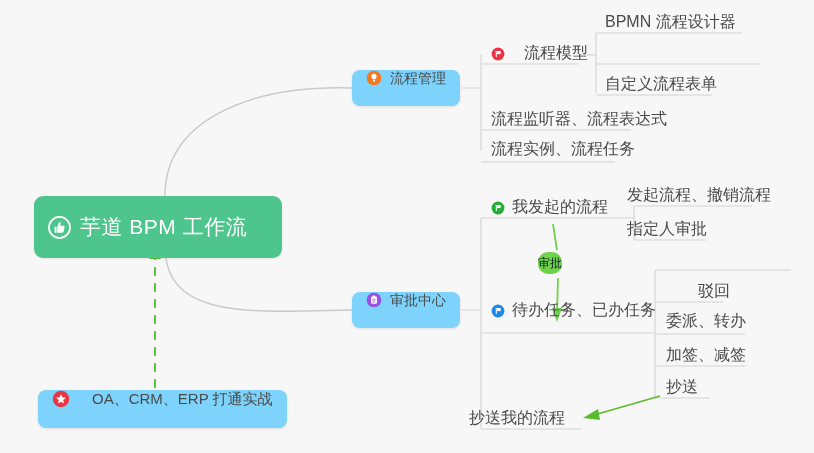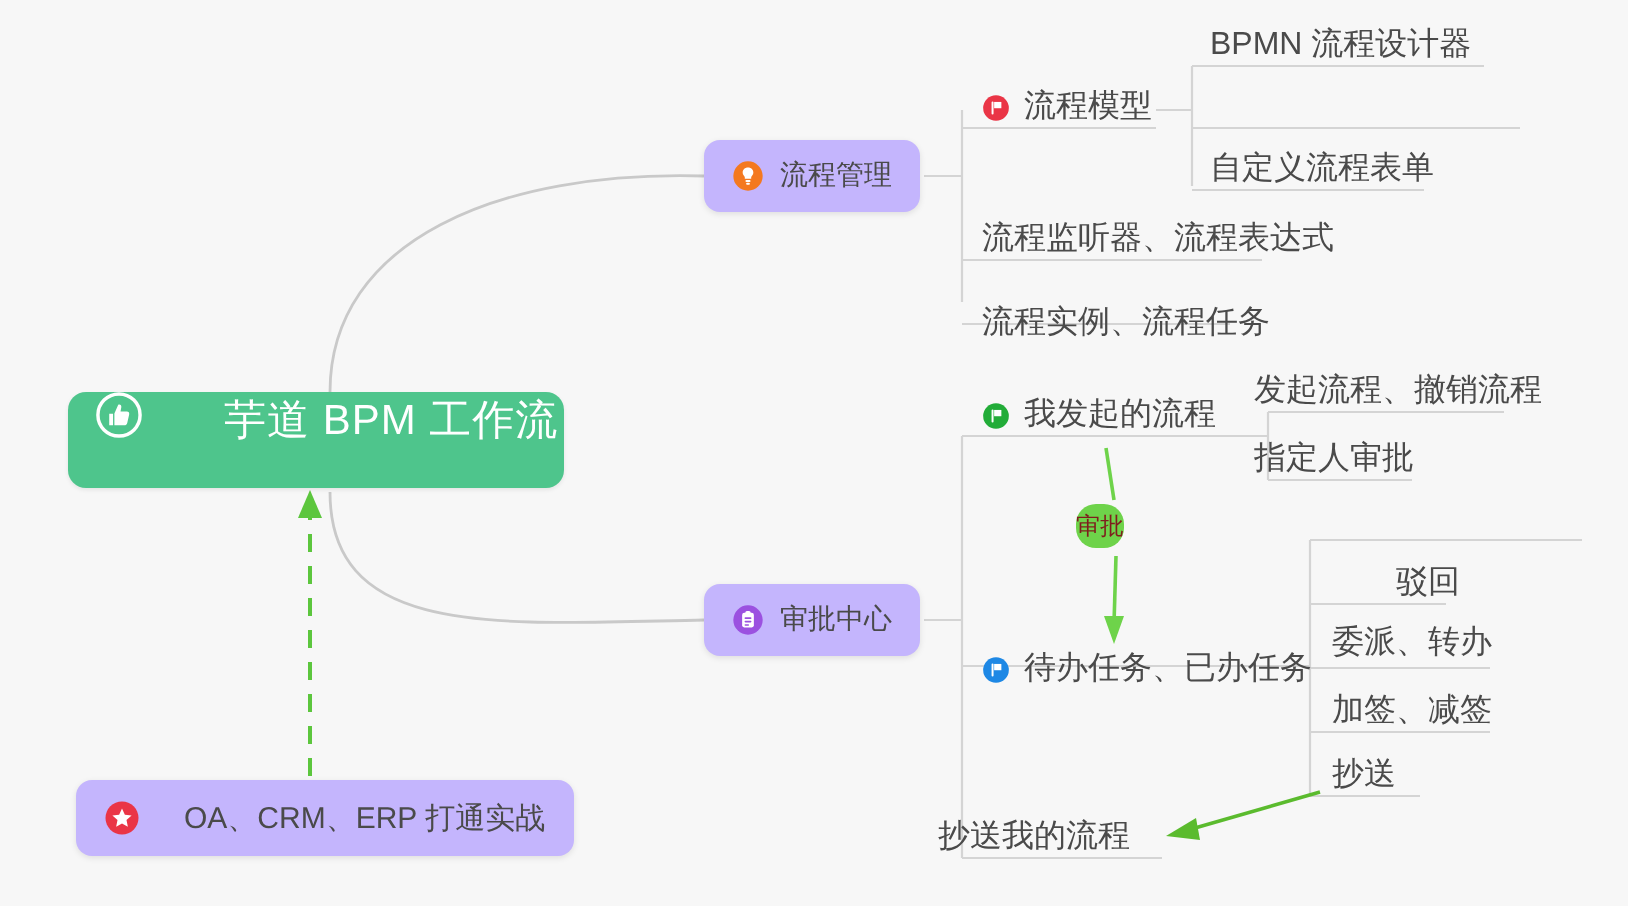--- a/index.html
+++ b/index.html
@@ -10,45 +10,44 @@
     overflow:hidden;
     position:relative;
   }
   #canvas{position:absolute;inset:0;width:814px;height:453px;}
   svg.edges{position:absolute;left:0;top:0;width:814px;height:453px;pointer-events:none;}
 
   
   .root-node{
     position:absolute;
     left:34px;top:196px;
-    width:248px;height:48px;
+    width:248px;height:62px;
     background:#4ec58c;
     border-radius:9px;
-    display:flex;align-items:flex-start;
+    display:flex;align-items:center;
     box-shadow:0 1px 2px rgba(0,0,0,.08);
     box-sizing:border-box;
     padding-left:14px;
-    gap:32px;
   }
   .root-label{
     color:#ffffff;
     font-size:21px;
     letter-spacing:.5px;
     margin-left:9px;
     white-space:nowrap;
   }
   .thumb-ic{width:23px;height:23px;flex:0 0 auto;}
 
   
   .card{
     position:absolute;
-    background:#c4b5fd;
+    background:#7dd3fc;
     border-radius:8px;
     box-shadow:0 1px 3px rgba(0,0,0,.10);
-    display:flex;align-items:center;
+    display:flex;
     box-sizing:border-box;
     padding:0 14px;
     height:36px;
     white-space:nowrap;
   }
   .card .lbl{font-size:14px;color:#4a4a4a;margin-left:8px;}
   .card .ic{width:16px;height:16px;flex:0 0 auto;}
 
   #node-liucheng{left:352px;top:70px;}
   #node-shenpi{left:352px;top:292px;}
@@ -69,21 +68,21 @@
     display:flex;align-items:center;
     height:17px;
   }
   .topic .ic{width:14px;height:14px;flex:0 0 auto;margin-right:7px;}
 
   
   .flow-chip{
     position:absolute;
     left:538px;top:252px;
     background:#6ed34a;
-    color:#7f1d1d;
+    color:#0f172a;
     font-size:12px;
     border-radius:10px;
     padding:5px 0;
     line-height:1;
     white-space:nowrap;
   }
 </style>
 </head>
 <body>
 
@@ -167,40 +166,40 @@
   </div>
 
   <div class="card" id="node-oa">
     <svg class="ic" viewBox="0 0 24 24">
       <circle cx="12" cy="12" r="11" fill="#ea3546"></circle>
       <polygon points="12,5.6 13.9,9.8 18.4,10.3 15,13.4 15.9,17.9 12,15.6 8.1,17.9 9,13.4 5.6,10.3 10.1,9.8" fill="#ffffff"></polygon>
     </svg>
     <span class="lbl">OA、CRM、ERP 打通实战</span>
   </div>
 
-  <div class="topic" style="left:491px;top:45px;">
+  <div class="topic" style="left:491px;top:45px;gap:12px;">
     <svg class="ic" viewBox="0 0 24 24">
       <circle cx="12" cy="12" r="11" fill="#ea3546"></circle>
       <rect x="8.2" y="6.4" width="1.7" height="11.2" rx=".8" fill="#ffffff"></rect>
       <path d="M10.4 6.8 L16.6 6.8 L16.6 12.2 L10.4 12.2 Z" fill="#ffffff"></path>
     </svg>
     <span>流程模型</span>
   </div>
 
   <div class="topic" style="left:605px;top:14px;">
     <span>BPMN 流程设计器</span>
   </div>
   <div class="topic" style="left:605px;top:76px;">
     <span>自定义流程表单</span>
   </div>
 
   <div class="topic" style="left:491px;top:111px;">
     <span>流程监听器、流程表达式</span>
   </div>
-  <div class="topic" style="left:491px;top:153px;">
+  <div class="topic" style="left:491px;top:141px;">
     <span>流程实例、流程任务</span>
   </div>
 
   <div class="topic" style="left:491px;top:199px;">
     <svg class="ic" viewBox="0 0 24 24">
       <circle cx="12" cy="12" r="11" fill="#22ac38"></circle>
       <rect x="8.2" y="6.4" width="1.7" height="11.2" rx=".8" fill="#ffffff"></rect>
       <path d="M10.4 6.8 L16.6 6.8 L16.6 12.2 L10.4 12.2 Z" fill="#ffffff"></path>
     </svg>
     <span>我发起的流程</span>
@@ -208,21 +207,21 @@
 
   <div class="topic" style="left:627px;top:187px;">
     <span>发起流程、撤销流程</span>
   </div>
   <div class="topic" style="left:627px;top:221px;">
     <span>指定人审批</span>
   </div>
 
   <div class="flow-chip">审批</div>
 
-  <div class="topic" style="left:491px;top:326px;">
+  <div class="topic" style="left:491px;top:302px;">
     <svg class="ic" viewBox="0 0 24 24">
       <circle cx="12" cy="12" r="11" fill="#1e88e5"></circle>
       <rect x="8.2" y="6.4" width="1.7" height="11.2" rx=".8" fill="#ffffff"></rect>
       <path d="M10.4 6.8 L16.6 6.8 L16.6 12.2 L10.4 12.2 Z" fill="#ffffff"></path>
     </svg>
     <span>待办任务、已办任务</span>
   </div>
 
   <div class="topic" style="left:698px;top:283px;">
     <span>驳回</span>

